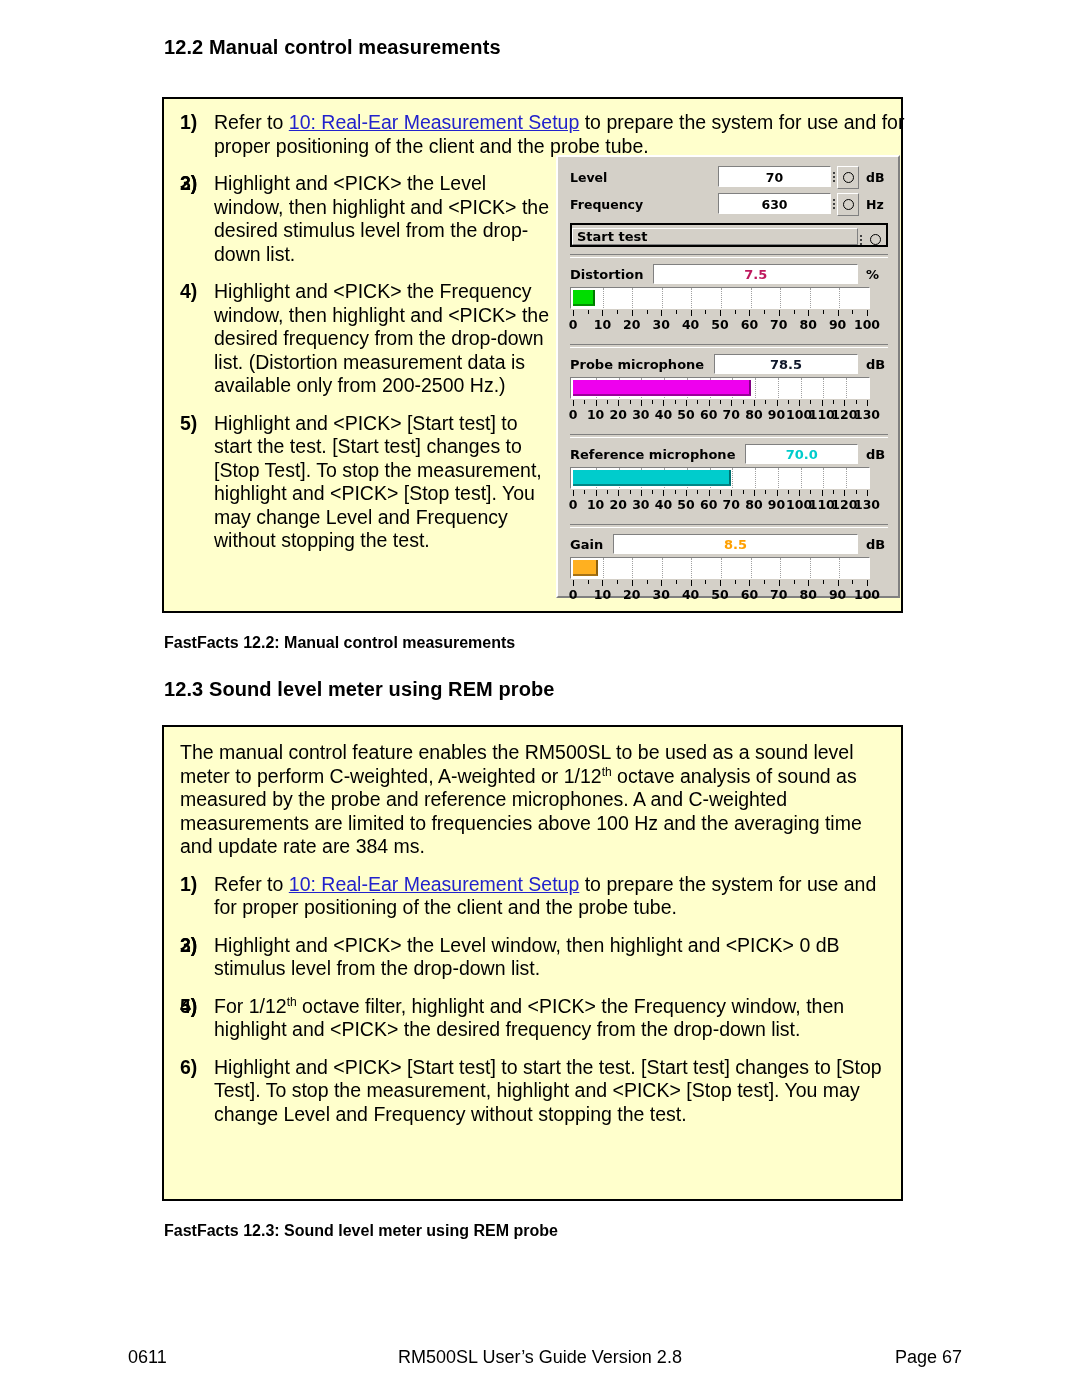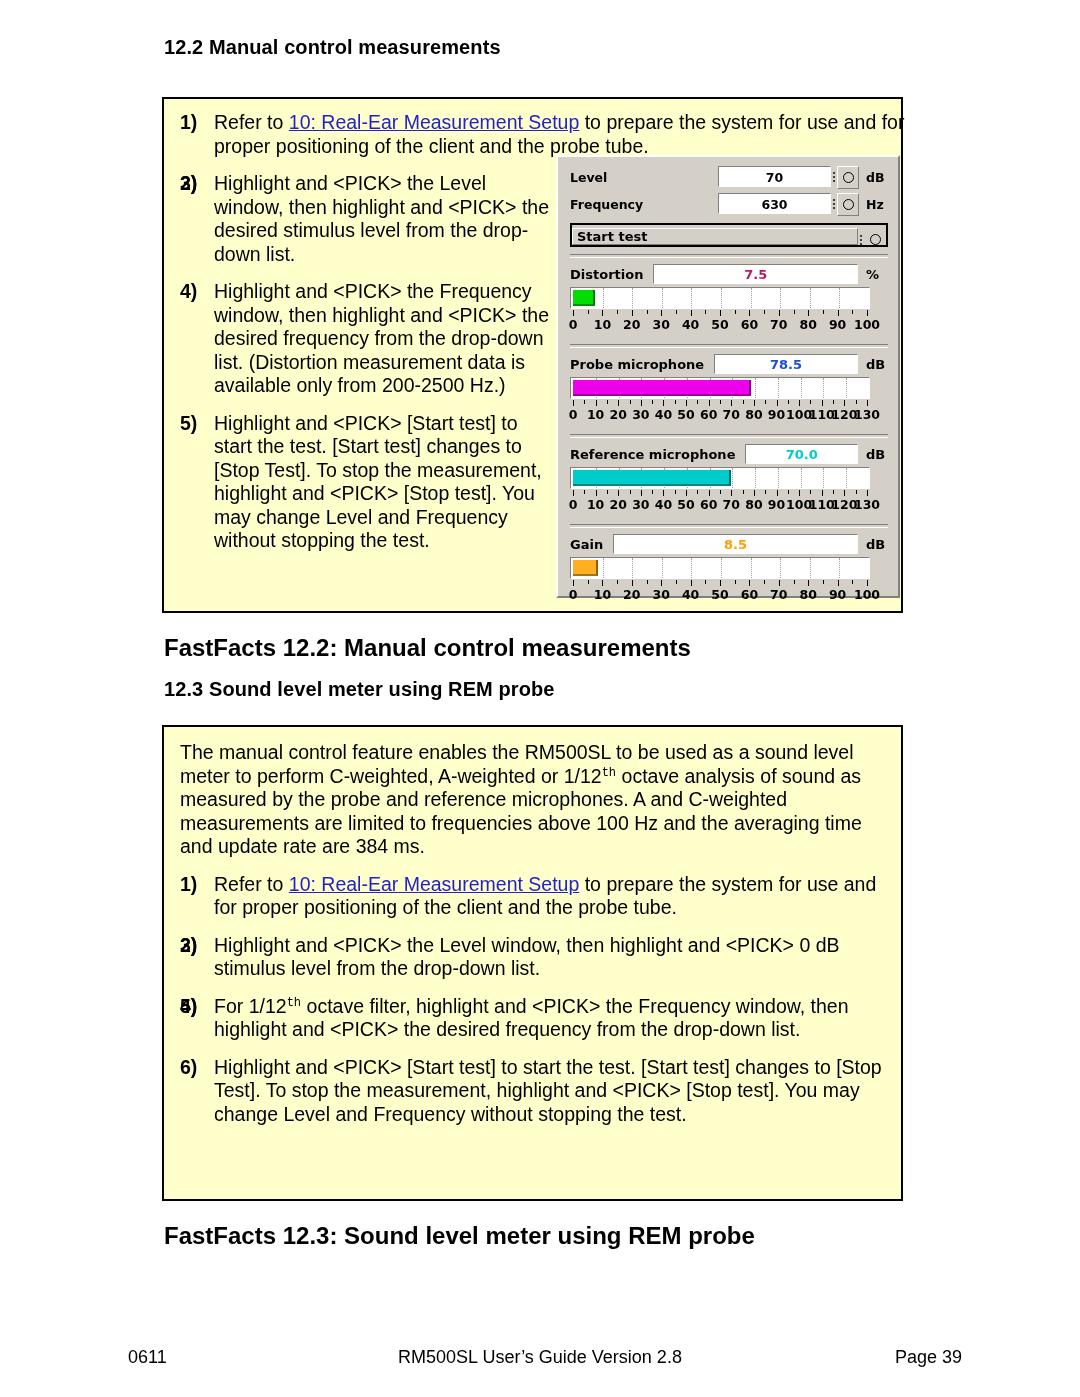--- a/index.html
+++ b/index.html
@@ -20,21 +20,21 @@
   .section-head {
     position: absolute;
     font-weight: bold;
     font-size: 20px;
     letter-spacing: 0.1px;
     white-space: nowrap;
   }
   .fastfacts {
     position: absolute;
     font-weight: bold;
-    font-size: 24px;
+    font-size: 16px;
     white-space: nowrap;
   }
 
   
   .yellow-box {
     position: absolute;
     background: #ffffcc;
     border: 2px solid #000000;
     box-sizing: border-box;
   }
@@ -54,21 +54,21 @@
   }
   .para {
     font-size: 19.5px;
     line-height: 23.5px;
   }
   .para + .step { margin-top: 14px; }
   a.doclink {
     color: #2222cc;
     text-decoration: underline;
   }
-  sup { font-size: 0.62em; vertical-align: super; line-height: 0; font-family: Liberation Mono, monospace; }
+  sup { font-size: 0.62em; vertical-align: super; line-height: 0; }
 
   
   #instrument-panel {
     position: absolute;
     background: #d4d0c8;
     border-top: 2px solid #ffffff;
     border-left: 2px solid #ffffff;
     border-right: 2px solid #808080;
     border-bottom: 2px solid #808080;
     box-sizing: border-box;
@@ -391,21 +391,21 @@
               <div class="tick minor" style="left: 282.3px;"></div>
               <div class="tlabel" style="left: 267.6px;">90</div>
               <div class="tick" style="left: 297px;"></div>
               <div class="tlabel" style="left: 297px;">100</div>
             </div>
           </div>
           <div>
             <div class="divider"></div>
             <div class="meter-head">
               <div class="mlabel">Probe microphone</div>
-              <div class="mvalue" style="color: #1d4ed8; flex: 1 1 auto; margin-left: 10px;">78.5</div>
+              <div class="mvalue" style="color: #0f172a; flex: 1 1 auto; margin-left: 10px;">78.5</div>
               <div class="munit">dB</div>
             </div>
             <div class="bar-track" style="width: 300px;">
               <div class="bar-grid">
                 <span style="left: 24.7692px;"></span>
                 <span style="left: 47.5385px;"></span>
                 <span style="left: 70.3077px;"></span>
                 <span style="left: 93.0769px;"></span>
                 <span style="left: 115.846px;"></span>
                 <span style="left: 138.615px;"></span>
@@ -608,14 +608,14 @@
       <div class="step"><span class="num">5)</span><span>For 1/12<sup>th</sup> octave filter, highlight and &lt;PICK&gt; the Frequency window, then highlight and &lt;PICK&gt; the desired frequency from the drop-down list.</span></div>
       <div class="step"><span class="num">6)</span><span>Highlight and &lt;PICK&gt; [Start test] to start the test. [Start test] changes to [Stop Test]. To stop the measurement, highlight and &lt;PICK&gt; [Stop test]. You may change Level and Frequency without stopping the test.</span></div>
     </div>
 </div>
 
 <div class="fastfacts" style="left:164px; top:1222px;">FastFacts 12.3: Sound level meter using REM probe</div>
 
 <div id="page-footer">
   <span class="f-left">0611</span>
   <span class="f-mid">RM500SL User’s Guide Version 2.8</span>
-  <span class="f-right">Page 39</span>
+  <span class="f-right">Page 67</span>
 </div>
 
 </body></html>

